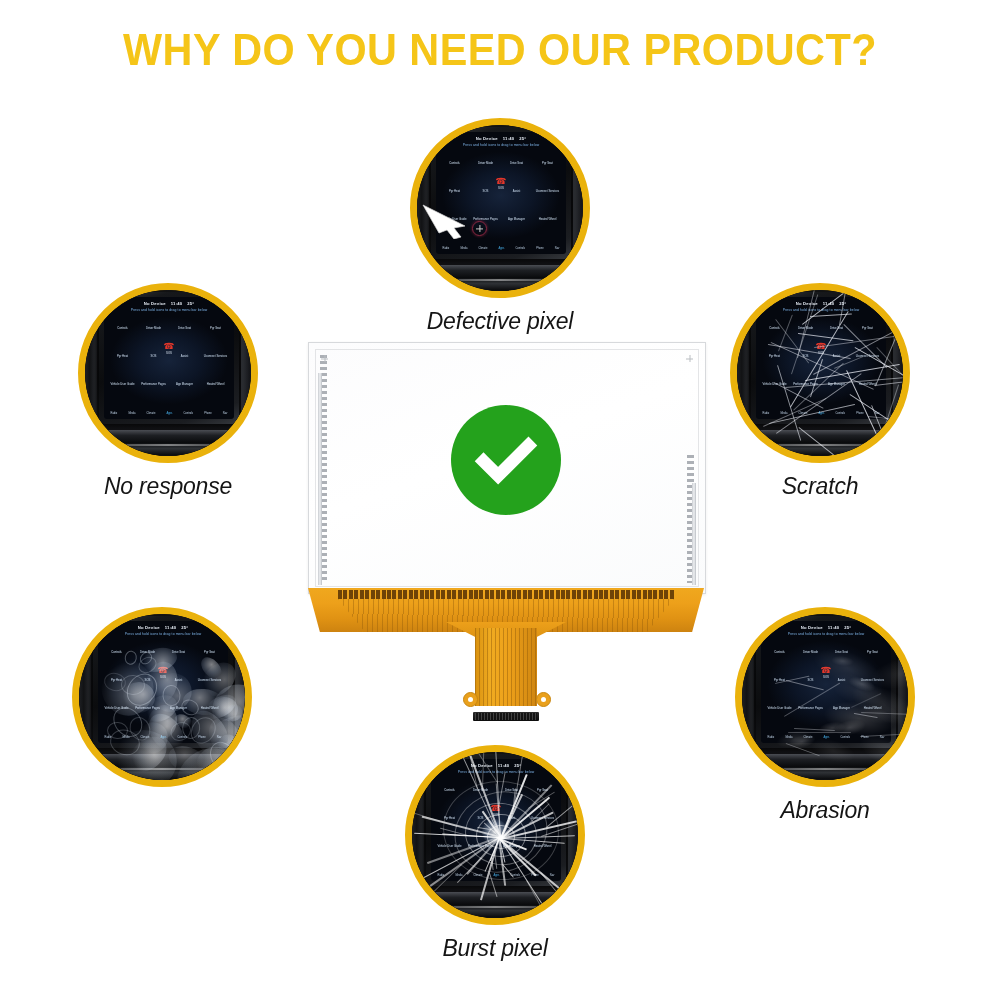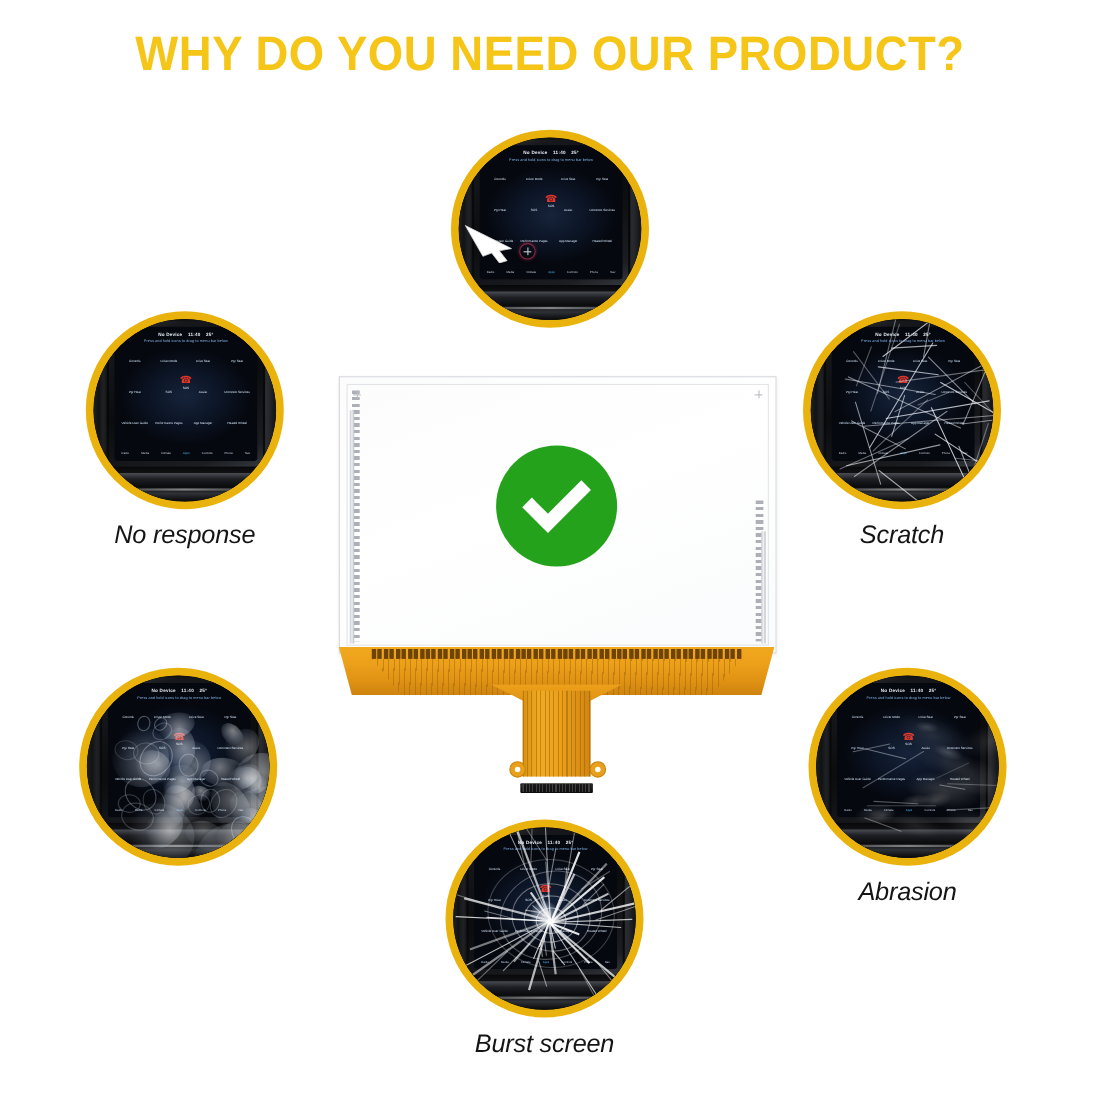--- a/index.html
+++ b/index.html
@@ -382,20 +382,21 @@
       <div class="ov">
         <div class="arrow-wrap">
           <svg viewBox="0 0 60 40" width="60" height="40">
             <polygon points="2,6 44,27 33,29 40,38 33,40 26,31 18,34" fill="#ffffff" stroke="#d8d8d8" stroke-width="0.7"></polygon>
           </svg>
         </div>
         <div class="px-marker"></div>
       </div>
     </div>
   </div>
+  <div class="cap">Defective pixel</div>
 </div>
 
 <div class="callout c-left">
   <div class="ring">
     <div class="ring-inner">
       <div class="dash">
         <div class="vent-l"></div>
           <div class="vent-r"></div>
         <div class="bezel">
           <div class="lcd">
@@ -815,21 +816,21 @@
           <div class="shard" style="left: 88px; top: 86px; width: 85.4265px; height: 1.5px; opacity: 0.88; transform: rotate(347deg);"></div>
           <div class="shard" style="left: 133.774px; top: 75.4022px; width: 52.6272px; height: 0.9px; opacity: 0.62; transform: rotate(320.4deg);"></div>
           <div style="position: absolute; left: 75px; top: 73px; width: 26px; height: 22.1px; border: 1px solid rgba(255, 255, 255, 0.5); border-radius: 50%; transform: rotate(-3deg);"></div>
           <div style="position: absolute; left: 64px; top: 62px; width: 48px; height: 40.8px; border: 1px solid rgba(255, 255, 255, 0.43); border-radius: 50%; transform: rotate(-3deg);"></div>
           <div style="position: absolute; left: 53px; top: 51px; width: 70px; height: 59.5px; border: 1px solid rgba(255, 255, 255, 0.36); border-radius: 50%; transform: rotate(9deg);"></div>
           <div style="position: absolute; left: 42px; top: 40px; width: 92px; height: 78.2px; border: 1px solid rgba(255, 255, 255, 0.29); border-radius: 50%; transform: rotate(-17deg);"></div>
           <div style="position: absolute; left: 31px; top: 29px; width: 114px; height: 96.9px; border: 1px solid rgba(255, 255, 255, 0.22); border-radius: 50%; transform: rotate(5deg);"></div>
         </div>
     </div>
   </div>
-  <div class="cap">Burst screen</div>
+  <div class="cap">Burst pixel</div>
 </div>
 
 <div class="product">
 
   <div class="glass">
     <div class="inner-edge"></div>
     <div class="trace l"></div>
     <div class="trace r"></div>
     <div class="trace-solid l"></div>
     <div class="trace-solid r"></div>

